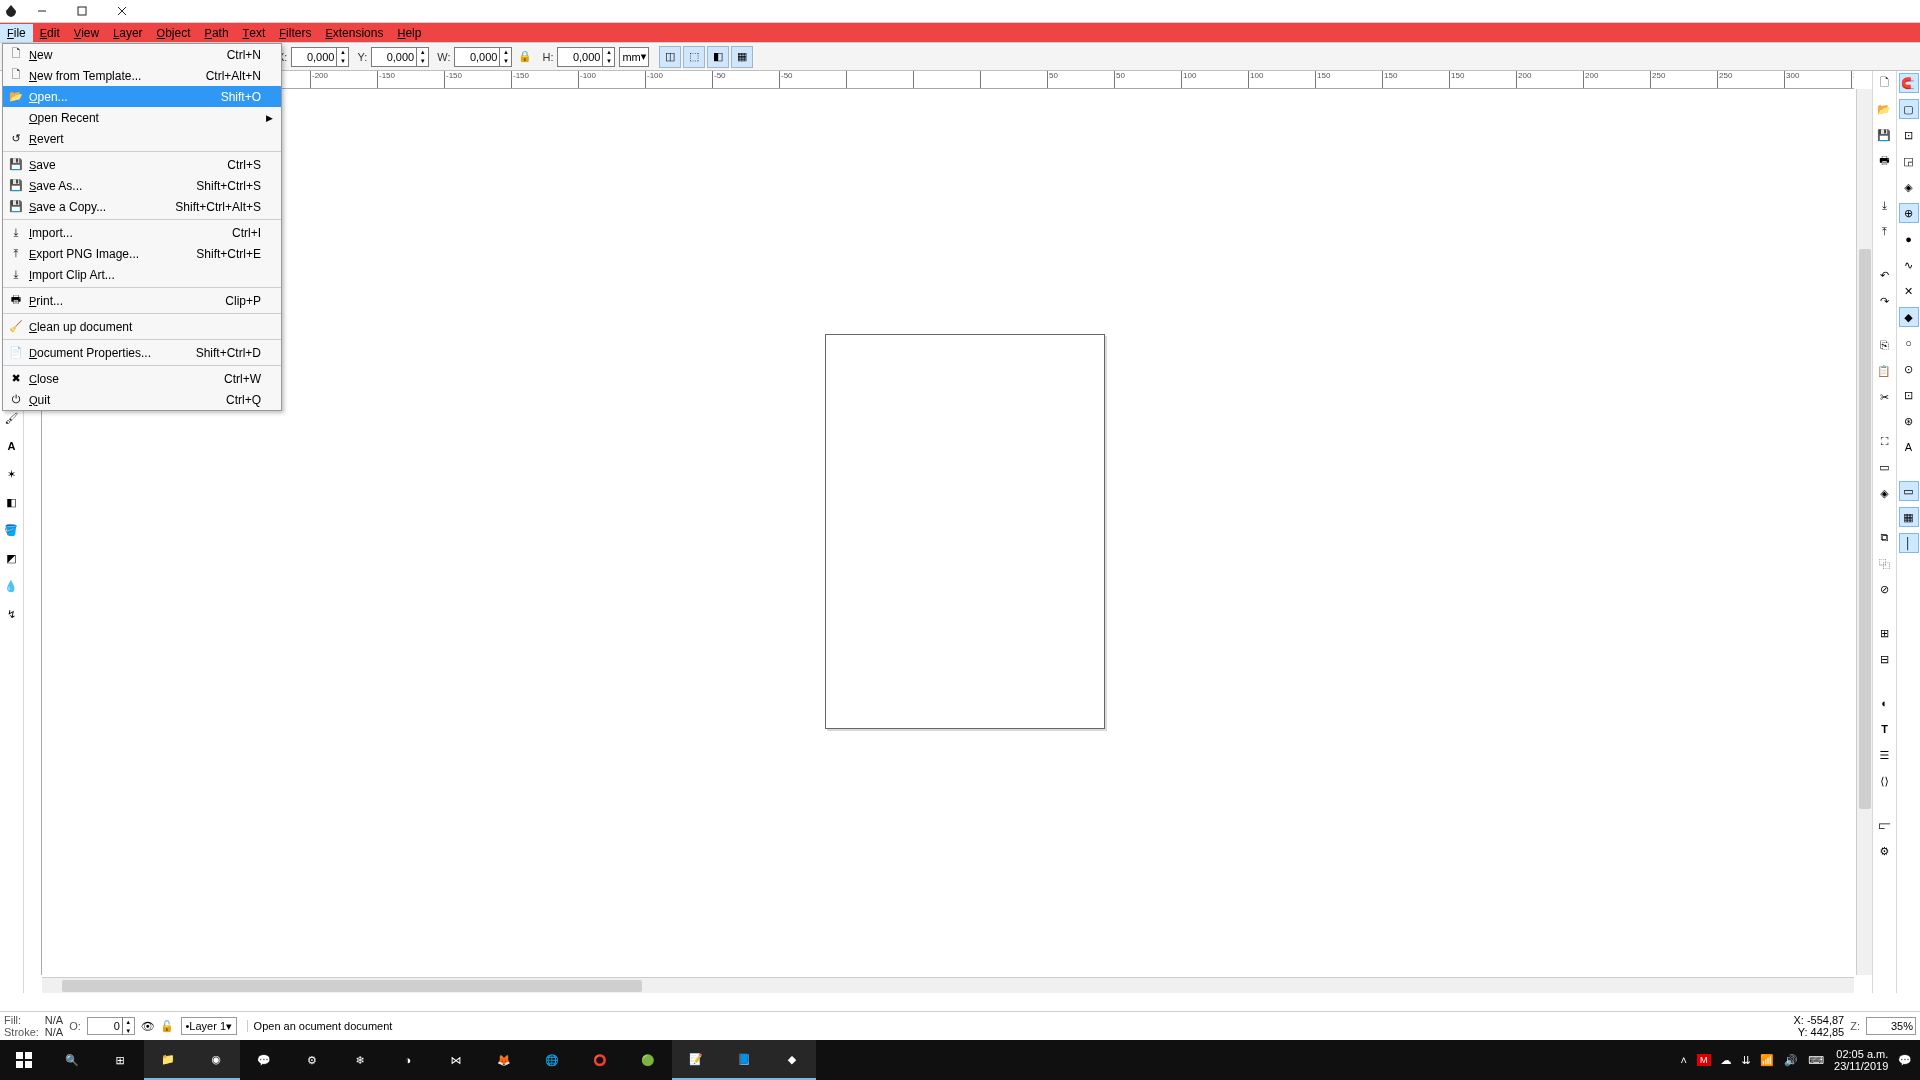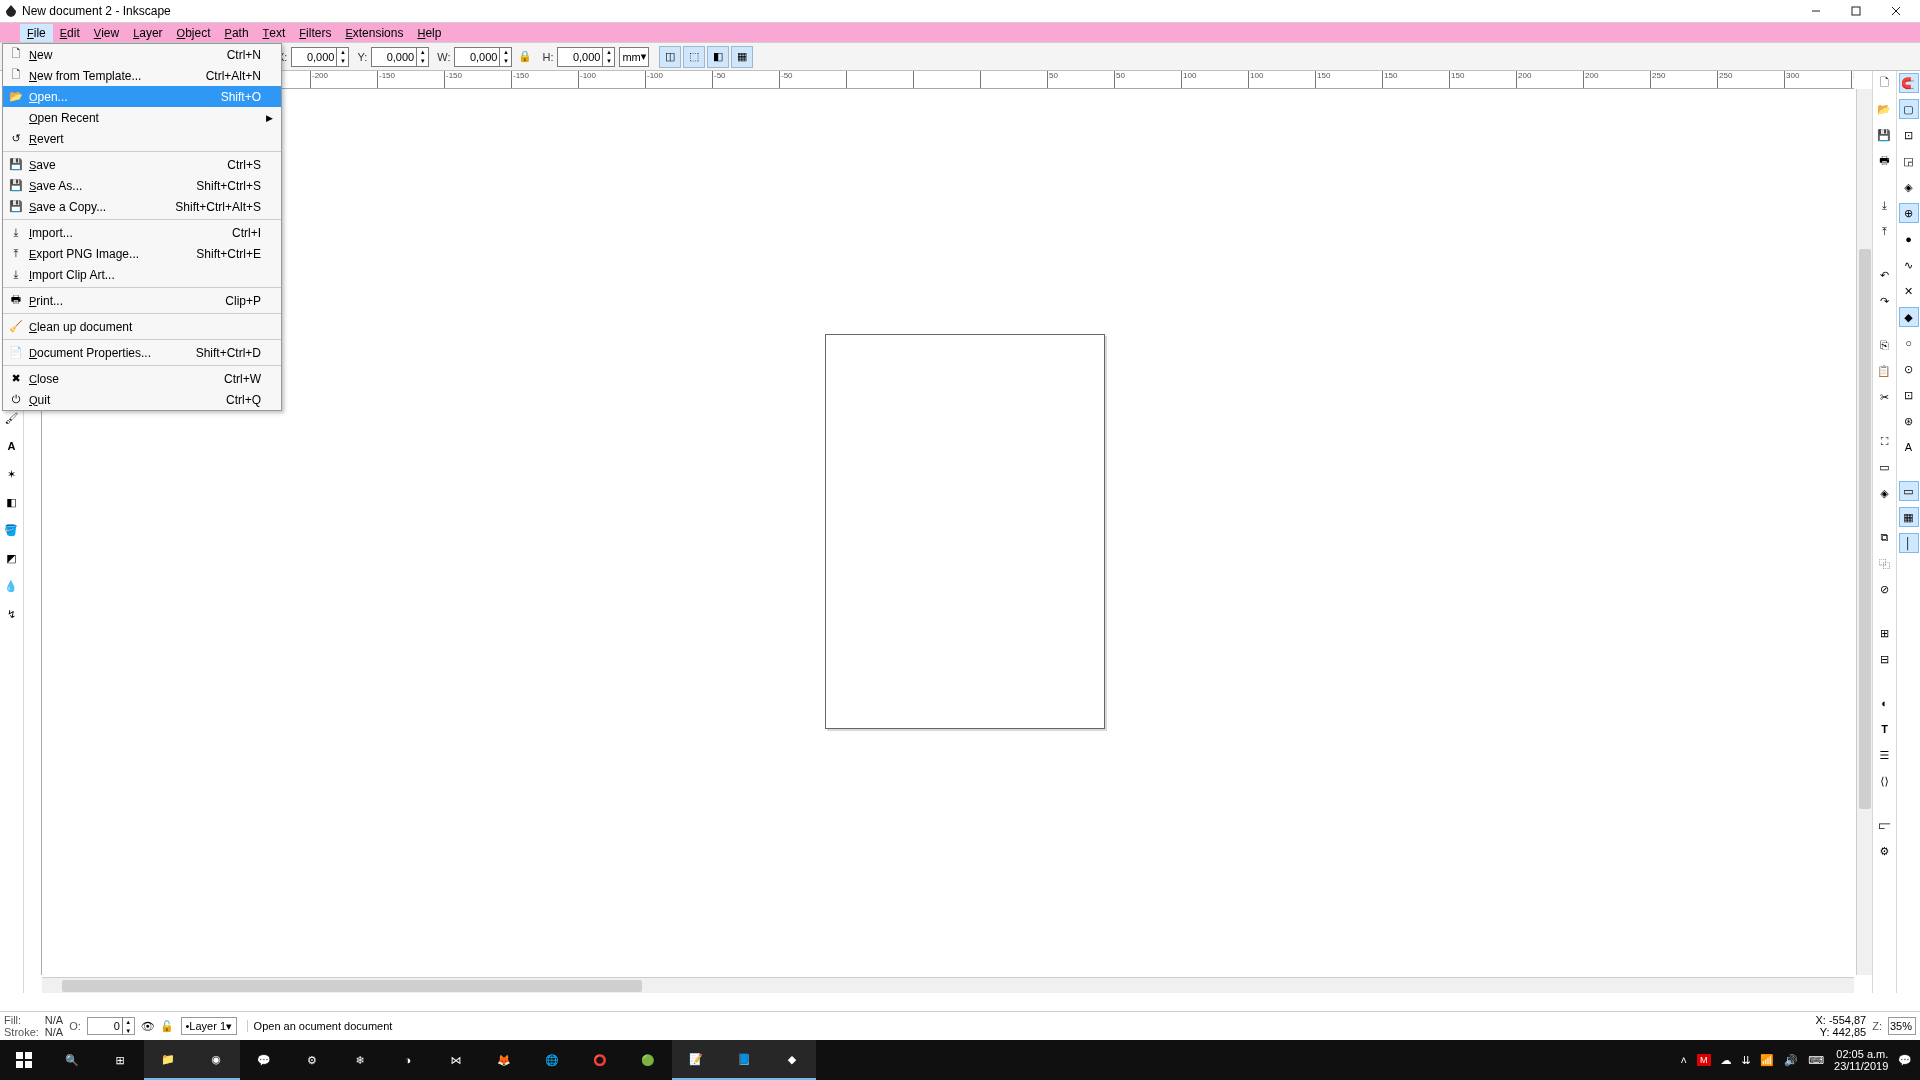--- a/index.html
+++ b/index.html
@@ -6,21 +6,21 @@
 html, body { width: 1920px; height: 1080px; overflow: hidden; background: #fff; }
 
 
 .titlebar { height: 23px; background: #fff; display: flex; align-items: center; padding: 0 4px; border-bottom: 1px solid #d0d0d0; }
 .titlebar .app-icon { width: 14px; height: 14px; margin-right: 4px; display:inline-block; }
 .titlebar .title { flex: 1; font-size: 12px; }
 .titlebar .winbtn { width: 40px; height: 22px; display:flex; align-items:center; justify-content:center; }
 .titlebar .winbtn svg { stroke:#222; }
 
 
-.menubar { height: 20px; background:#f9a8d4; display:flex; align-items:center; padding:0 20px; border-bottom:1px solid #d0d0d0;}
+.menubar { height: 20px; background:#ef4444; display:flex; align-items:center; padding:0 0; border-bottom:1px solid #d0d0d0;}
 .menubar .menu { padding:2px 7px; font-size:12px; }
 .menubar .menu.active { background:#cde8ff; }
 .underline { text-decoration: underline; }
 
 
 .optbar { height:28px; background:#f4f4f4; border-bottom:1px solid #bfbfbf; display:flex; align-items:center; gap:4px; padding:0 4px;}
 .optbar .ico { width:18px; height:18px; border:1px solid transparent; display:flex;align-items:center;justify-content:center;}
 .optbar .sep { width:1px; height:20px; background:#ccc; margin:0 2px;}
 .optbar label { font-size:11px; color:#333; margin-left:4px;}
 .numfield { display:flex; align-items:center; border:1px solid #7a7a7a; background:#fff; height:20px;}
@@ -73,21 +73,21 @@
 
 
 .status { position:absolute; left:0; right:0; bottom:0; height:29px; background:#fff; border-top:1px solid #ccc; display:flex; align-items:center; font-size:11px; padding:0 4px; gap:6px;}
 .status .lab { color:#555;}
 .status .val { color:#333;}
 .status .opfield { display:flex;align-items:center; border:1px solid #999; height:18px;}
 .status .opfield input{ width:34px; border:none; text-align:right; padding-right:2px;}
 .status .layer { border:1px solid #999; height:18px; padding:0 4px; display:flex;align-items:center;}
 .status .hint { flex:1; padding-left:6px; border-left:1px solid #ccc; margin-left:4px;}
 .status .coords { text-align:right; line-height:1.1; font-size:10px;}
-.status .zoom { border:1px solid #999; height:18px; width:28px; display:flex;align-items:center;justify-content:center; padding-right:2px;}
+.status .zoom { border:1px solid #999; height:18px; width:50px; display:flex;align-items:center;justify-content:flex-end; padding-right:2px;}
 
 
 .taskbar { position:fixed; left:0; right:0; bottom:0; height:40px; background:#101010; display:flex; align-items:center; z-index:200;}
 .taskbar .tb { width:48px; height:40px; display:flex;align-items:center;justify-content:center; color:#fff;}
 .taskbar .tb.active { border-bottom:2px solid #76b9ed; background:#272727;}
 .taskbar .spacer { flex:1;}
 .taskbar .tray { display:flex; align-items:center; gap:10px; padding-right:8px; color:#fff; font-size:11px;}
 .taskbar .clock { text-align:right; line-height:1.1;}
 
 body > .status, body > .palette { bottom: calc(0px + 40px); }
@@ -99,21 +99,20 @@
 </style>
 </head>
 <body>
 
 <div class="titlebar">
   <span class="app-icon">
     <svg width="14" height="14" viewBox="0 0 14 14">
         <path d="M7 1 L12 7 Q12 12 7 13 Q2 12 2 7 Z" fill="#222"></path>
       </svg>
   </span>
-  <span class="title">New document 2 - Inkscape</span>
   <div class="winbtn">
       <svg width="10" height="10">
         <line x1="1" y1="5" x2="9" y2="5" stroke-width="1"></line>
       </svg>
     </div>
   <div class="winbtn">
       <svg width="10" height="10">
         <rect x="1" y="1" width="8" height="8" fill="none" stroke-width="1"></rect>
       </svg>
     </div>

